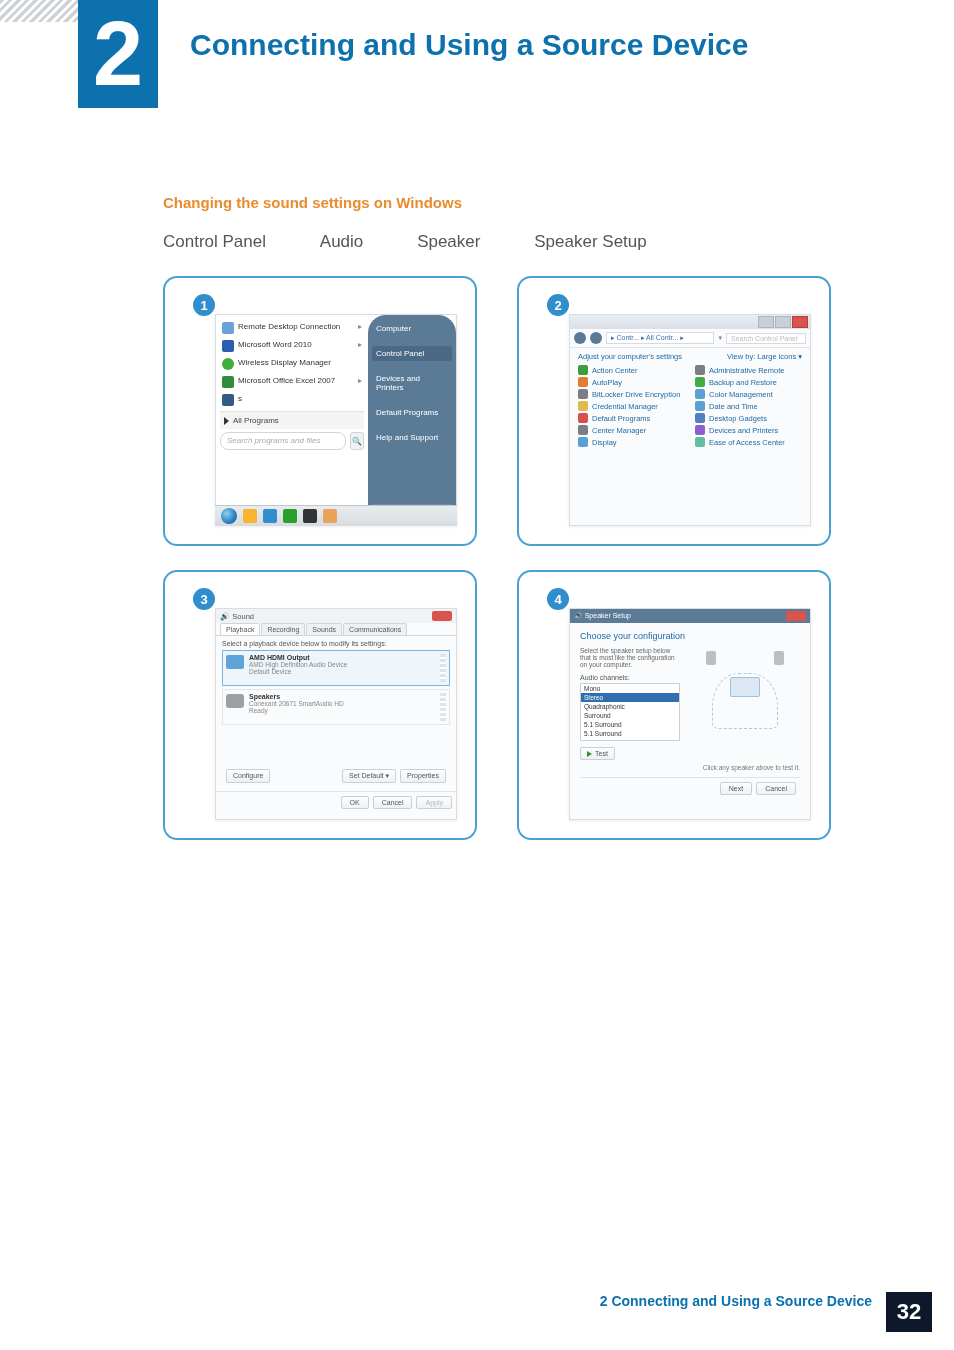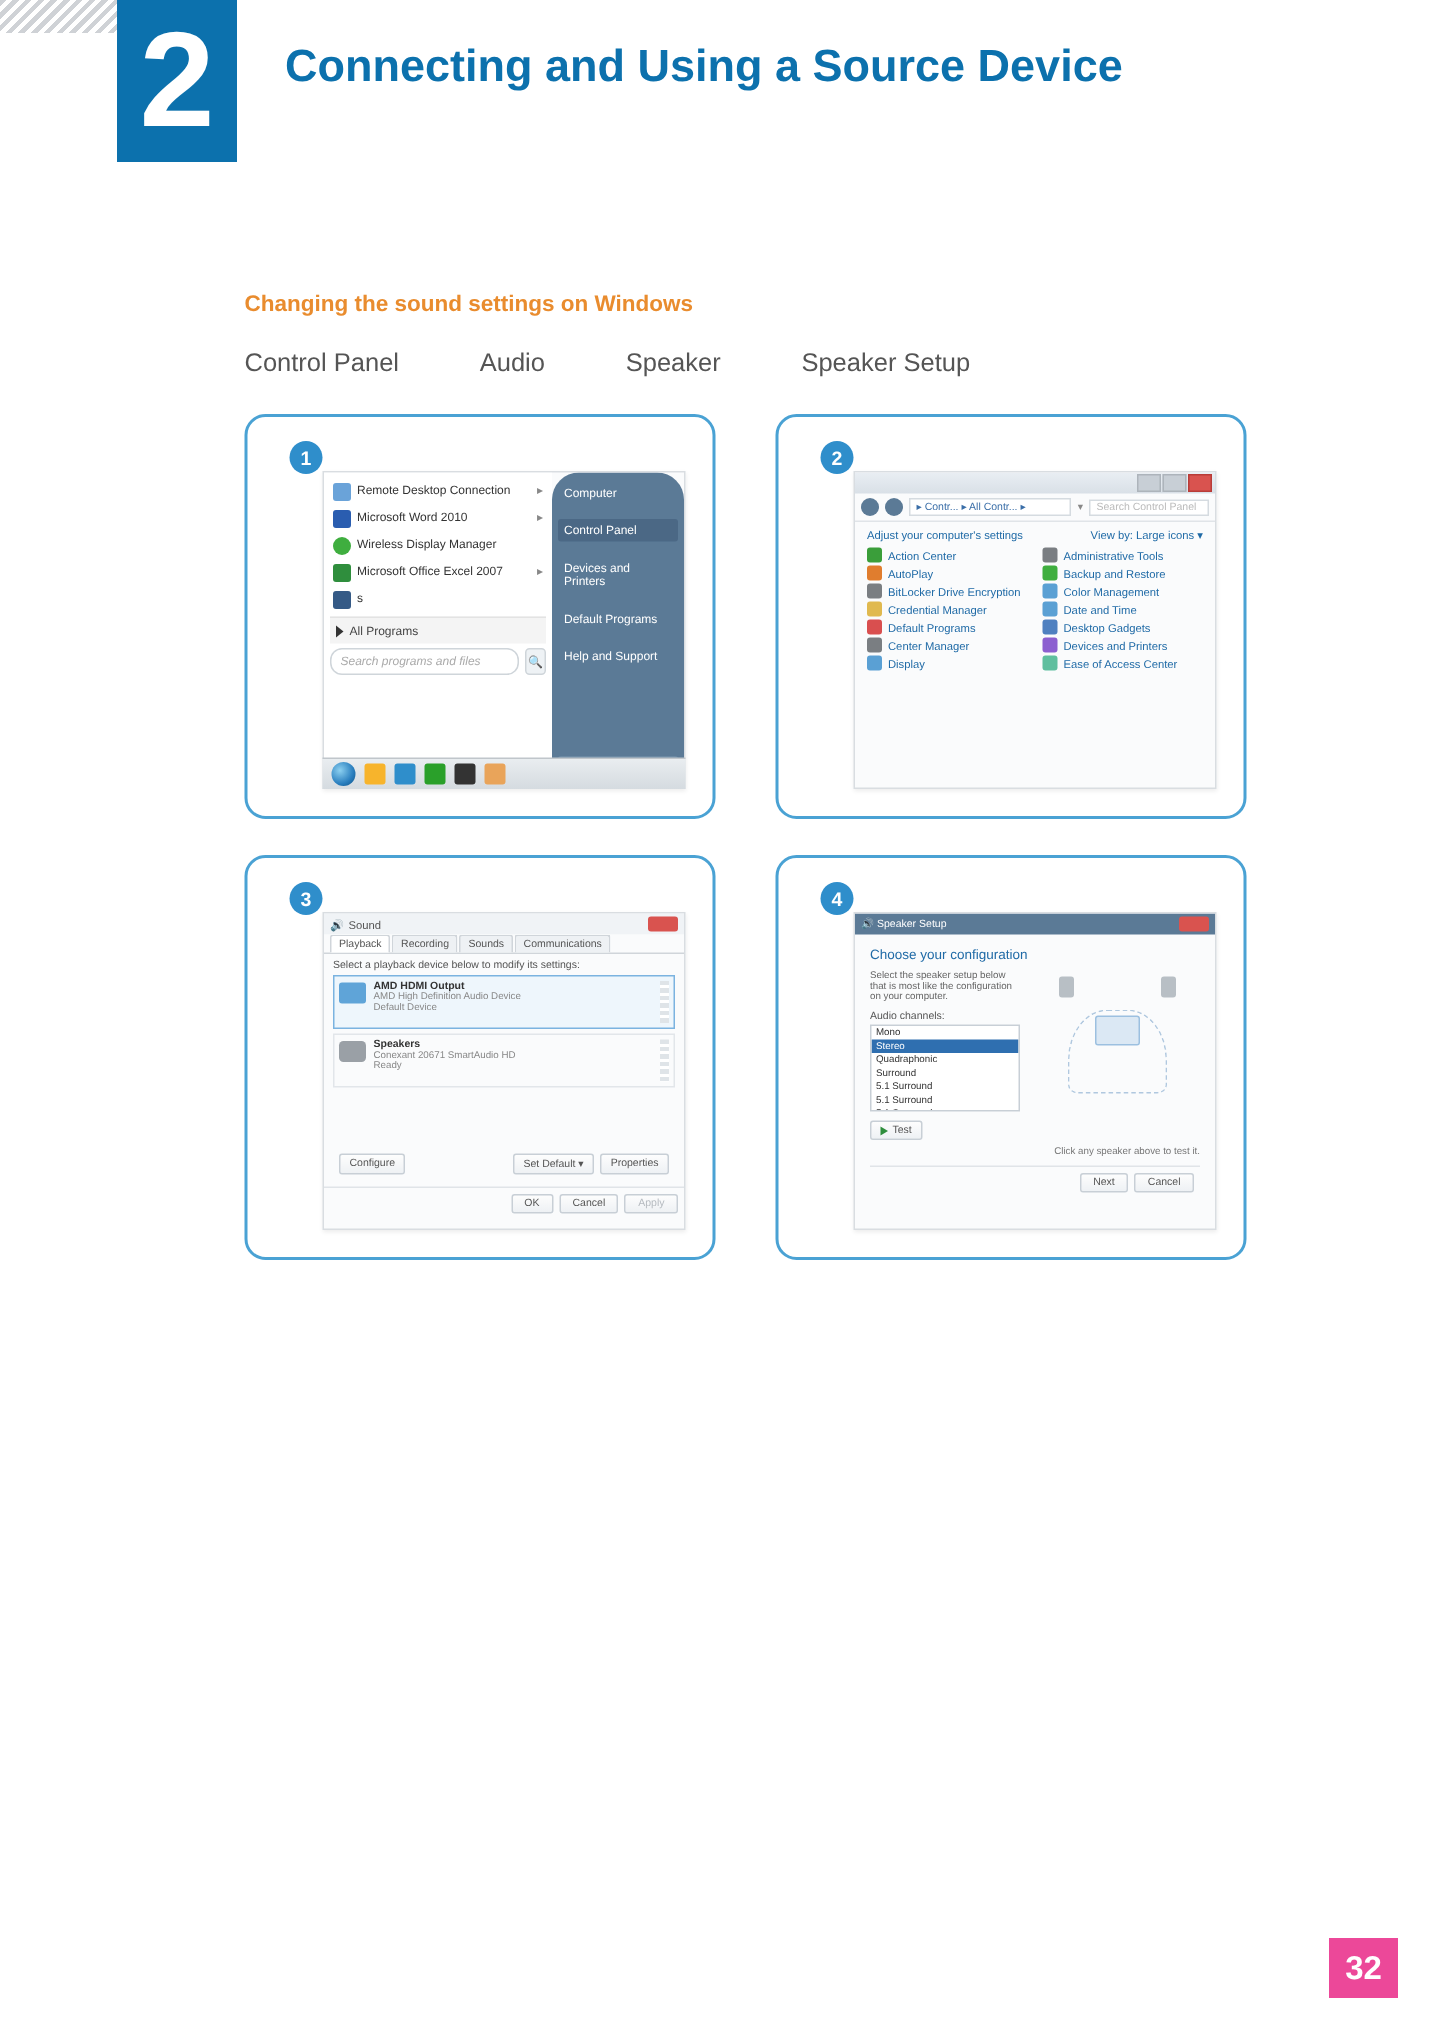--- a/index.html
+++ b/index.html
@@ -178,21 +178,21 @@
   .p4-spk.l{left:16px;top:4px;} .p4-spk.r{right:16px;top:4px;}
   .p4-desk{position:absolute;left:20%;right:20%;top:26px;bottom:8px;border:1px dashed #b0c8df;border-radius:40% 40% 10% 10%/60% 60% 10% 10%;}
   .p4-mon{position:absolute;left:50%;top:30px;transform:translateX(-50%);width:28px;height:18px;background:#dbe8f4;border:1px solid #9cc0e0;border-radius:2px;}
   .p4-hint{font-size:6.5px;color:#777;text-align:right;margin-top:4px;}
   .p4-footer{border-top:1px solid #e0e4e8;padding:4px;display:flex;gap:4px;justify-content:flex-end;margin-top:6px;}
   .p4-footer .pbtn{border:1px solid #c8cfd6;background:linear-gradient(#fdfdfd,#eef1f4);padding:2px 8px;font-size:7px;color:#555;border-radius:2px;}
 
   
   .page-footer{position:absolute;bottom:18px;right:22px;display:flex;align-items:center;gap:0;font-size:14px;}
   .pf-text{color:#0c71ad;font-weight:bold;padding:8px 14px;}
-  .pf-num{background:#ec4899;color:#fff;font-size:22px;font-weight:bold;width:46px;height:40px;display:flex;align-items:center;justify-content:center;margin-top:23px;}
+  .pf-num{background:#0f172a;color:#fff;font-size:22px;font-weight:bold;width:46px;height:40px;display:flex;align-items:center;justify-content:center;margin-top:23px;}
   .left-margin-stripe{position:absolute;left:0;top:108px;width:78px;bottom:0;background:repeating-linear-gradient(135deg,rgba(207,210,214,.0) 0 3px,rgba(255,255,255,0) 3px 6px);}
 </style>
 </head>
 <body>
 
 <div class="top-stripe"></div>
 <div class="left-margin-stripe"></div>
 
 <div class="chapter-badge">2</div>
 <div class="chapter-title">Connecting and Using a Source Device</div>
@@ -290,21 +290,21 @@
         <span>Adjust your computer's settings</span>
         <span class="vb">View by:   Large icons ▾</span>
       </div>
       <div class="p2-grid">
         <div class="p2-gi">
             <span class="gi-ico c1"></span>
             <span>Action Center</span>
           </div>
         <div class="p2-gi">
             <span class="gi-ico c3"></span>
-            <span>Administrative Tools</span>
+            <span>Administrative Remote</span>
           </div>
         <div class="p2-gi">
             <span class="gi-ico c2"></span>
             <span>AutoPlay</span>
           </div>
         <div class="p2-gi">
             <span class="gi-ico c7"></span>
             <span>Backup and Restore</span>
           </div>
         <div class="p2-gi">
@@ -442,14 +442,15 @@
         <div class="p4-footer">
           <div class="pbtn">Next</div>
           <div class="pbtn">Cancel</div>
         </div>
       </div>
     </div>
   </div>
 </div>
 
 <div class="page-footer">
+  <div class="pf-text">2 Connecting and Using a Source Device</div>
   <div class="pf-num">32</div>
 </div>
 
 </body></html>

